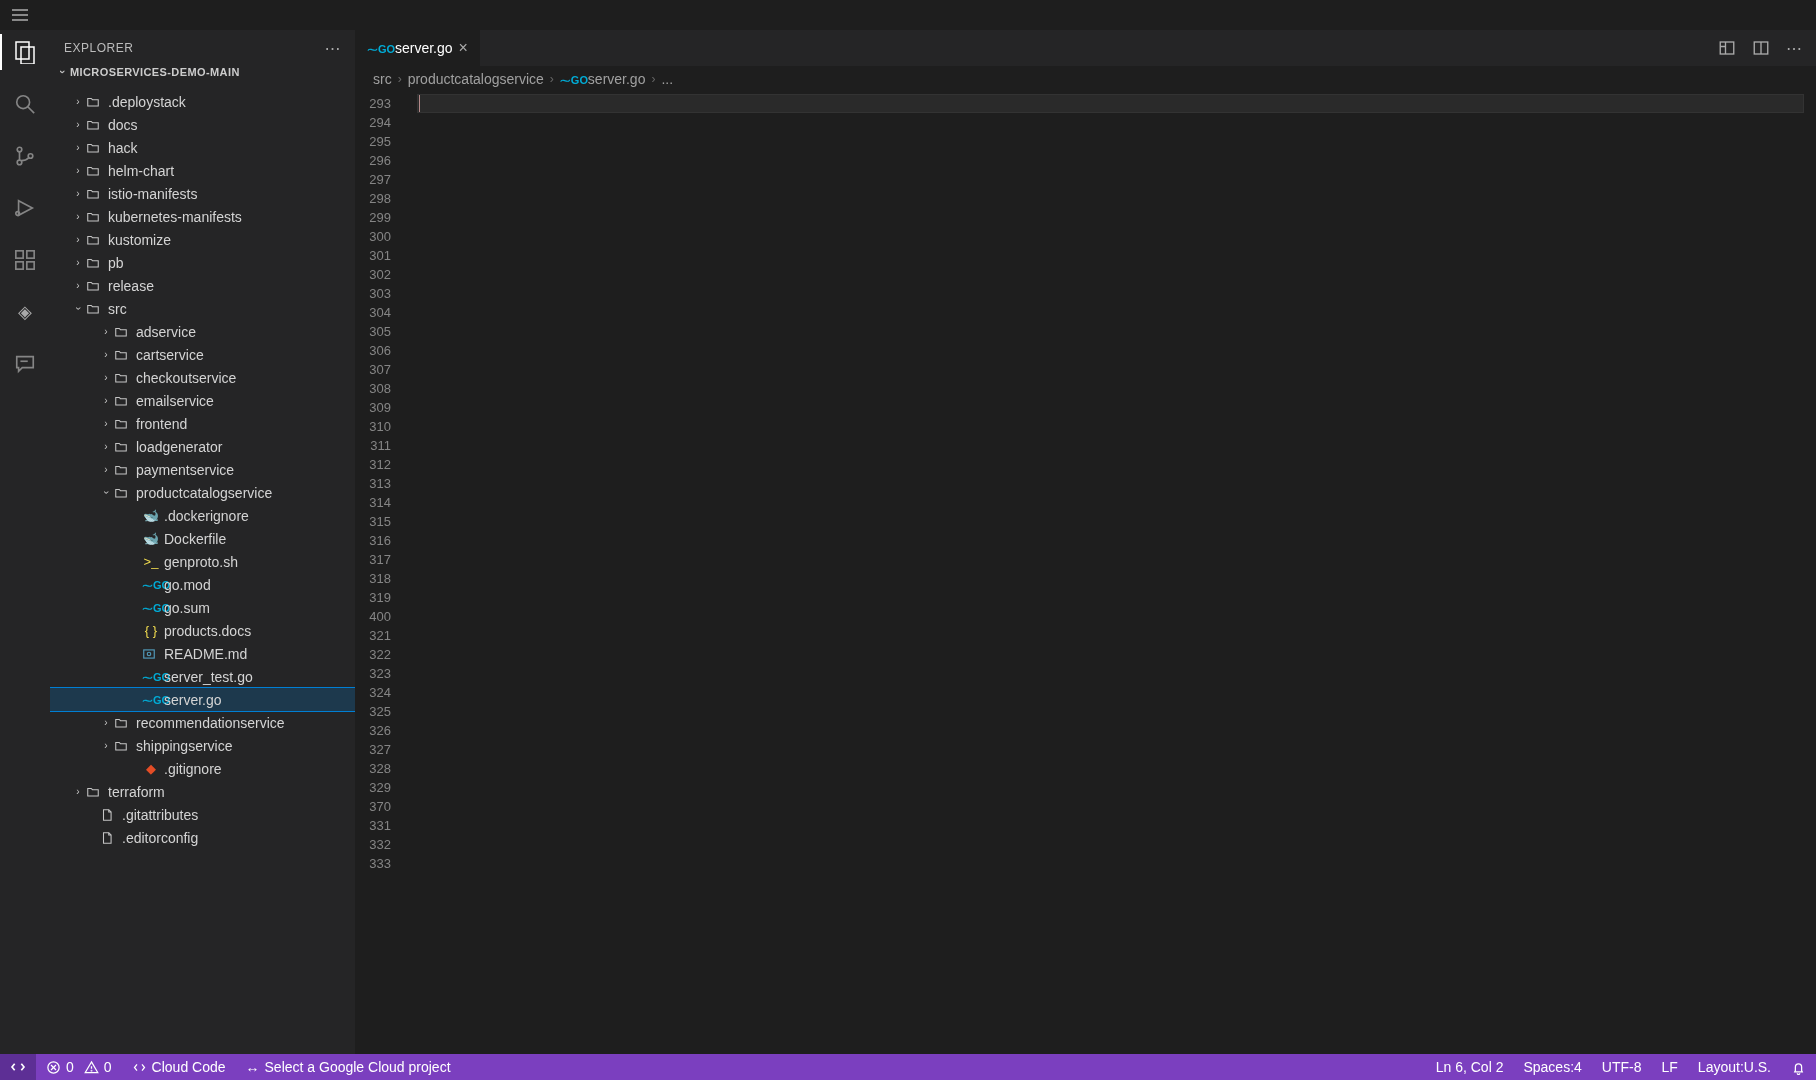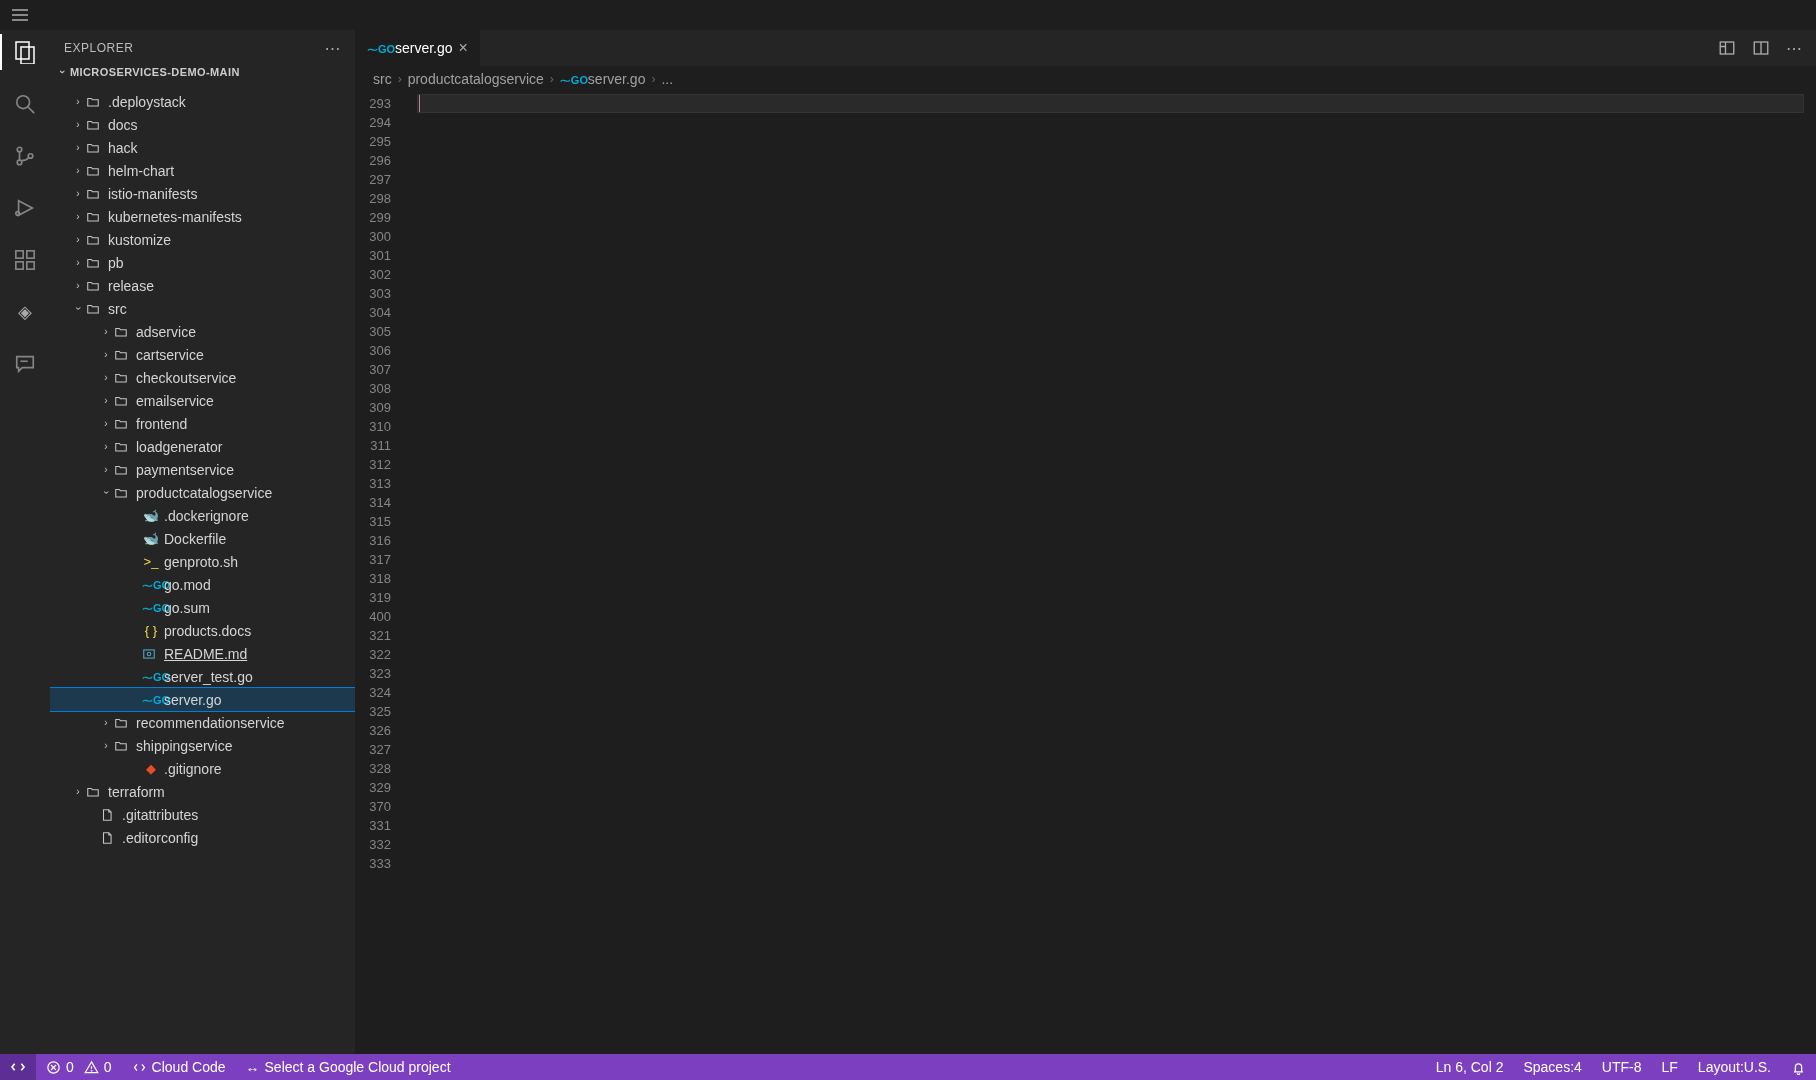--- a/index.html
+++ b/index.html
@@ -307,21 +307,21 @@
         <div class="tree-item" style="padding-left: 76px;">
           <span class="chev"></span>
           <span class="ficon go">⁓GO</span>
           <span>go.sum</span>
         </div>
         <div class="tree-item" style="padding-left: 76px;">
           <span class="chev"></span>
           <span class="ficon json">{ }</span>
           <span>products.docs</span>
         </div>
-        <div class="tree-item" style="padding-left: 76px; text-decoration: underline;">
+        <div class="tree-item" style="padding-left: 76px;">
           <span class="chev"></span>
           <span class="ficon md">
             <svg width="14" height="14" viewBox="0 0 24 24" fill="none" stroke="currentColor" stroke-width="2">
               <rect x="3" y="5" width="18" height="14"></rect>
               <circle cx="12" cy="12" r="3"></circle>
             </svg>
           </span>
           <span>README.md</span>
         </div>
         <div class="tree-item" style="padding-left: 76px;">

